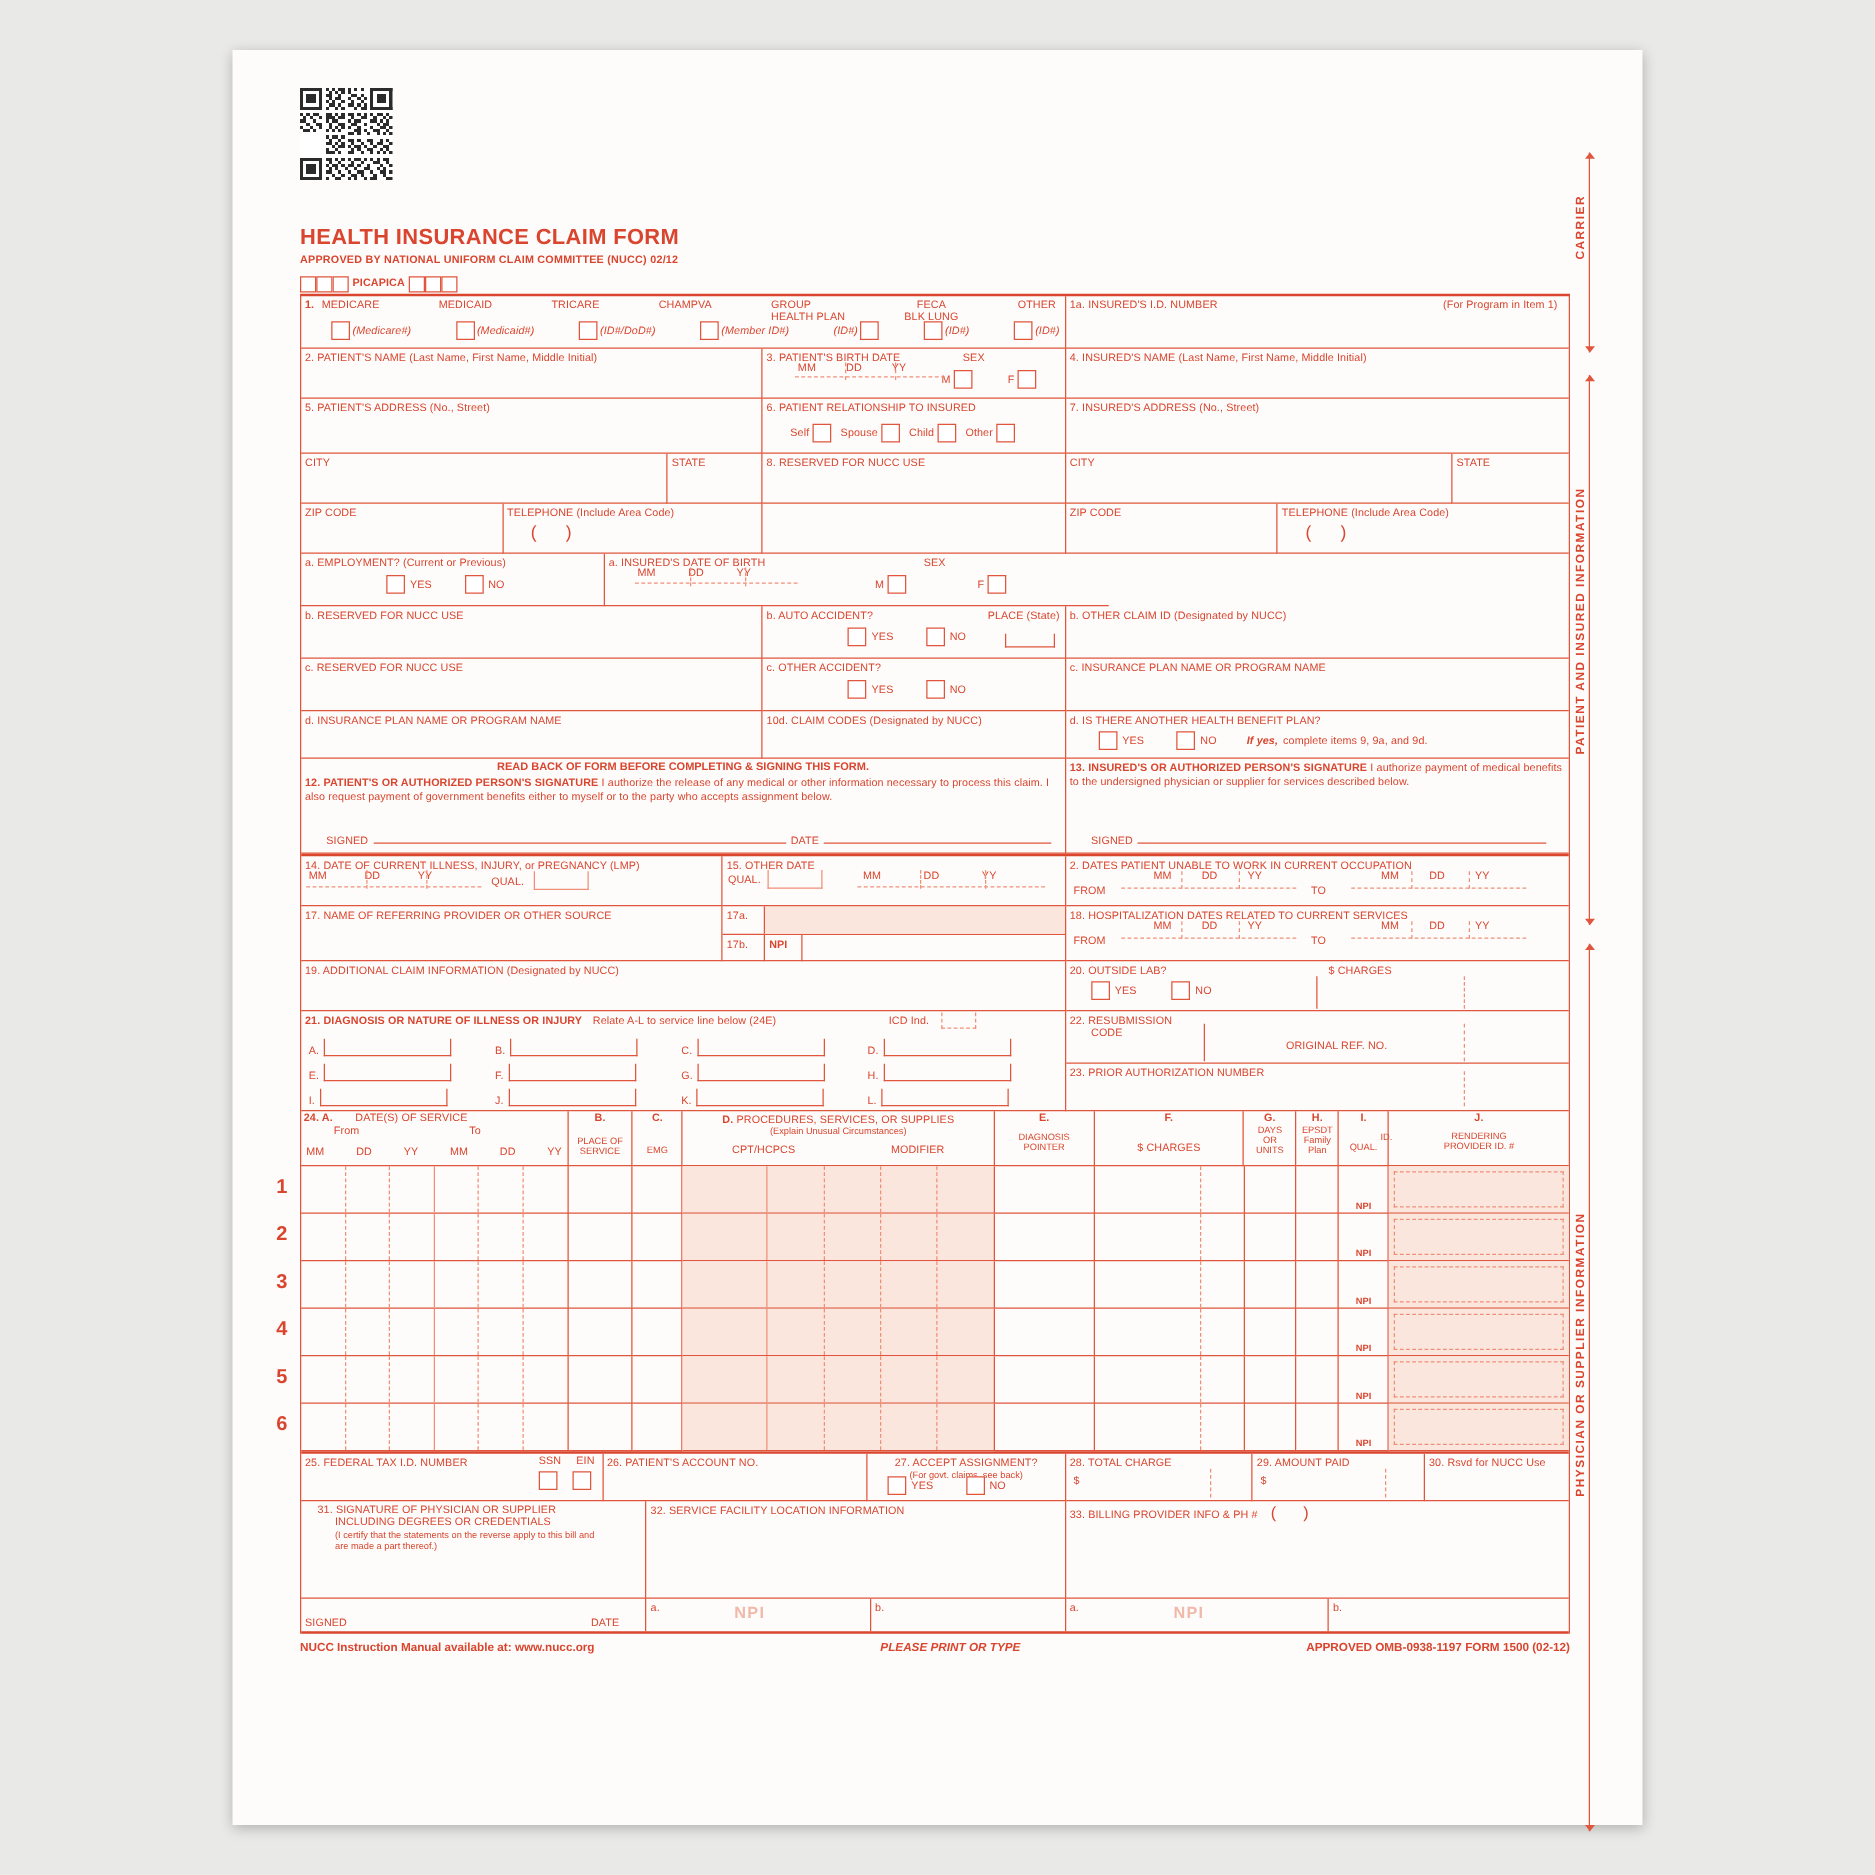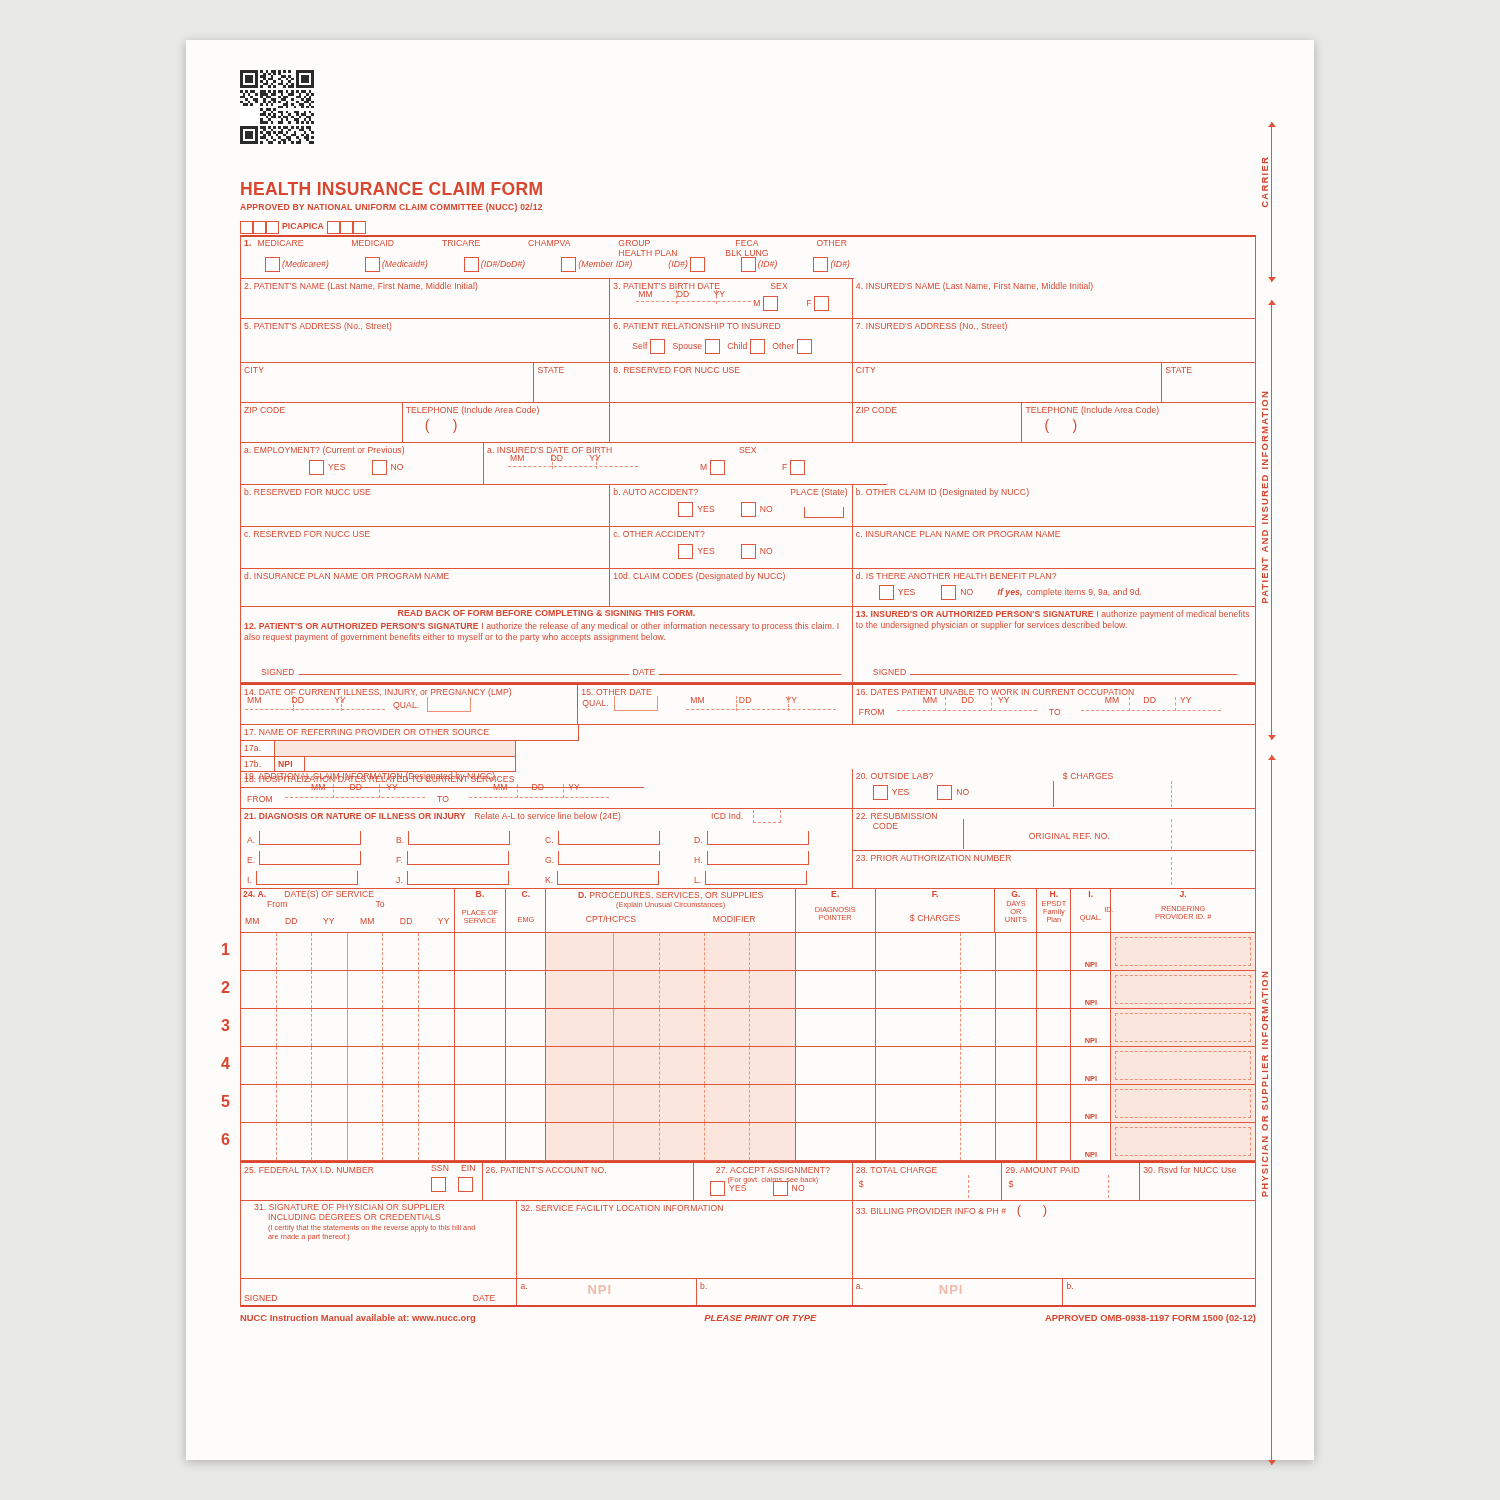--- a/index.html
+++ b/index.html
@@ -368,20 +368,26 @@
             <div style="display:flex;align-items:center;gap:2px;">
                 <span class="ckbx"></span>
                 <span class="lbl lbl-i">(ID#)</span>
               </div>
             <div style="display:flex;align-items:center;gap:2px;">
                 <span class="ckbx"></span>
                 <span class="lbl lbl-i">(ID#)</span>
               </div>
           </div>
         </div>
+        <div class="cell" style="width:403px;">
+          <div style="display:flex;justify-content:space-between;">
+            <span class="lbl">1a. INSURED'S I.D. NUMBER</span>
+            <span class="lbl" style="margin-right:6px;">(For Program in Item 1)</span>
+          </div>
+        </div>
       </div>
 
       <div class="row" style="height:40px;">
         <div class="cell" style="width:370px;">
           <span class="lbl">2. PATIENT'S NAME (Last Name, First Name, Middle Initial)</span>
         </div>
         <div class="cell" style="width:243px;">
           <span class="lbl">3. PATIENT'S BIRTH DATE</span>
           <div style="position:absolute;left:28px;top:11px;display:flex;gap:24px;">
             <span class="lbl">MM</span>
@@ -600,21 +606,21 @@
           <div style="position:absolute;left:112px;top:11px;display:flex;gap:34px;">
             <span class="lbl">MM</span>
             <span class="lbl">DD</span>
             <span class="lbl">YY</span>
           </div>
           <div style="position:absolute;left:108px;top:24px;width:150px;border-top:1px dashed #ef8f78;"></div>
           <div style="position:absolute;left:158px;top:11px;height:15px;border-left:1px dashed #ef8f78;"></div>
           <div style="position:absolute;left:210px;top:11px;height:15px;border-left:1px dashed #ef8f78;"></div>
         </div>
         <div class="cell" style="width:403px;">
-          <span class="lbl">16. DATES PATIENT UNABLE TO WORK IN CURRENT OCCUPATION</span>
+          <span class="lbl">2. DATES PATIENT UNABLE TO WORK IN CURRENT OCCUPATION</span>
           <div style="position:absolute;left:70px;top:11px;display:flex;gap:24px;">
             <span class="lbl">MM</span>
             <span class="lbl">DD</span>
             <span class="lbl">YY</span>
           </div>
           <div style="position:absolute;left:252px;top:11px;display:flex;gap:24px;">
             <span class="lbl">MM</span>
             <span class="lbl">DD</span>
             <span class="lbl">YY</span>
           </div>
@@ -622,21 +628,21 @@
           <div style="position:absolute;left:196px;top:22px;"><span class="lbl">TO</span></div>
           <div style="position:absolute;left:44px;top:25px;width:140px;border-top:1px dashed #ef8f78;"></div>
           <div style="position:absolute;left:228px;top:25px;width:140px;border-top:1px dashed #ef8f78;"></div>
           <div style="position:absolute;left:92px;top:12px;height:14px;border-left:1px dashed #ef8f78;"></div>
           <div style="position:absolute;left:138px;top:12px;height:14px;border-left:1px dashed #ef8f78;"></div>
           <div style="position:absolute;left:276px;top:12px;height:14px;border-left:1px dashed #ef8f78;"></div>
           <div style="position:absolute;left:322px;top:12px;height:14px;border-left:1px dashed #ef8f78;"></div>
         </div>
       </div>
 
-      <div class="row" style="height:44px;flex-direction:column;">
+      <div class="row" style="height:44px;">
         <div class="cell" style="width:338px;">
           <span class="lbl">17. NAME OF REFERRING PROVIDER OR OTHER SOURCE</span>
         </div>
         <div style="width:275px;border-right:1px solid #e0553c;border-bottom:1px solid #e0553c;box-sizing:border-box;">
           <div style="display:flex;height:50%;border-bottom:1px solid #e0553c;">
             <div style="width:34px;border-right:1px solid #e0553c;padding:2px 3px;box-sizing:border-box;">
               <span class="lbl">17a.</span>
             </div>
             <div style="flex:1;background:#fbe6de;"></div>
           </div>

